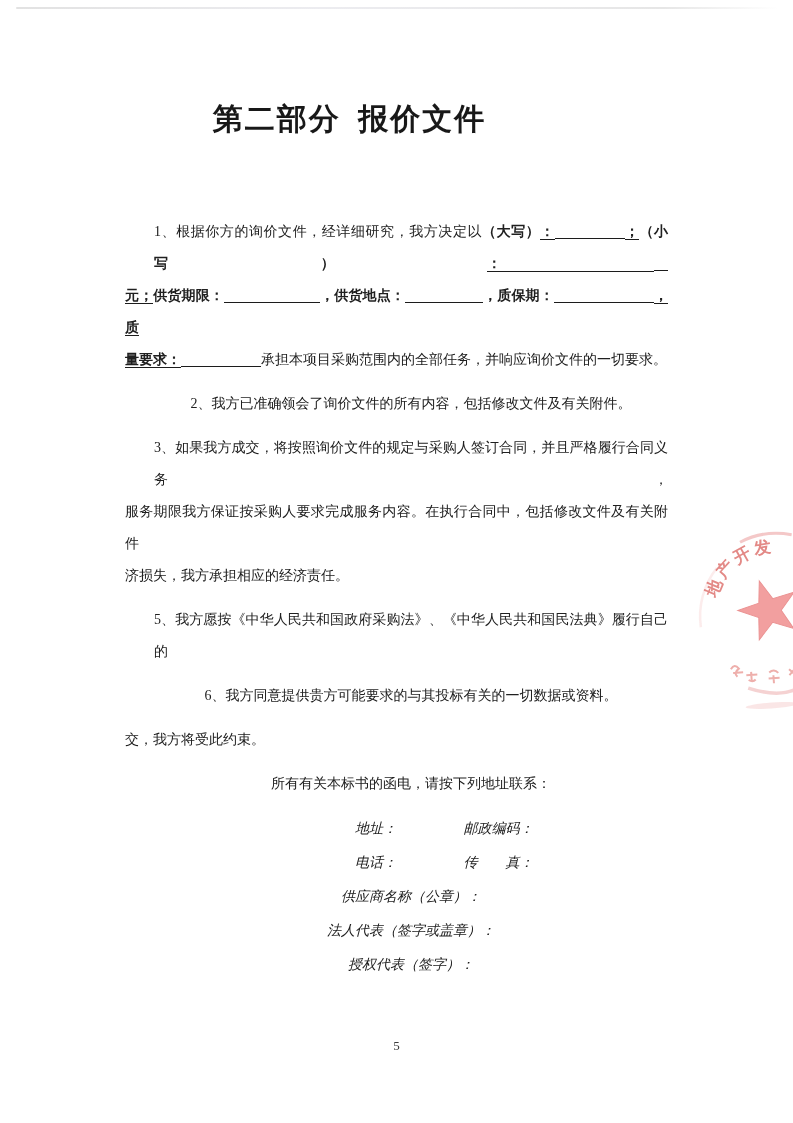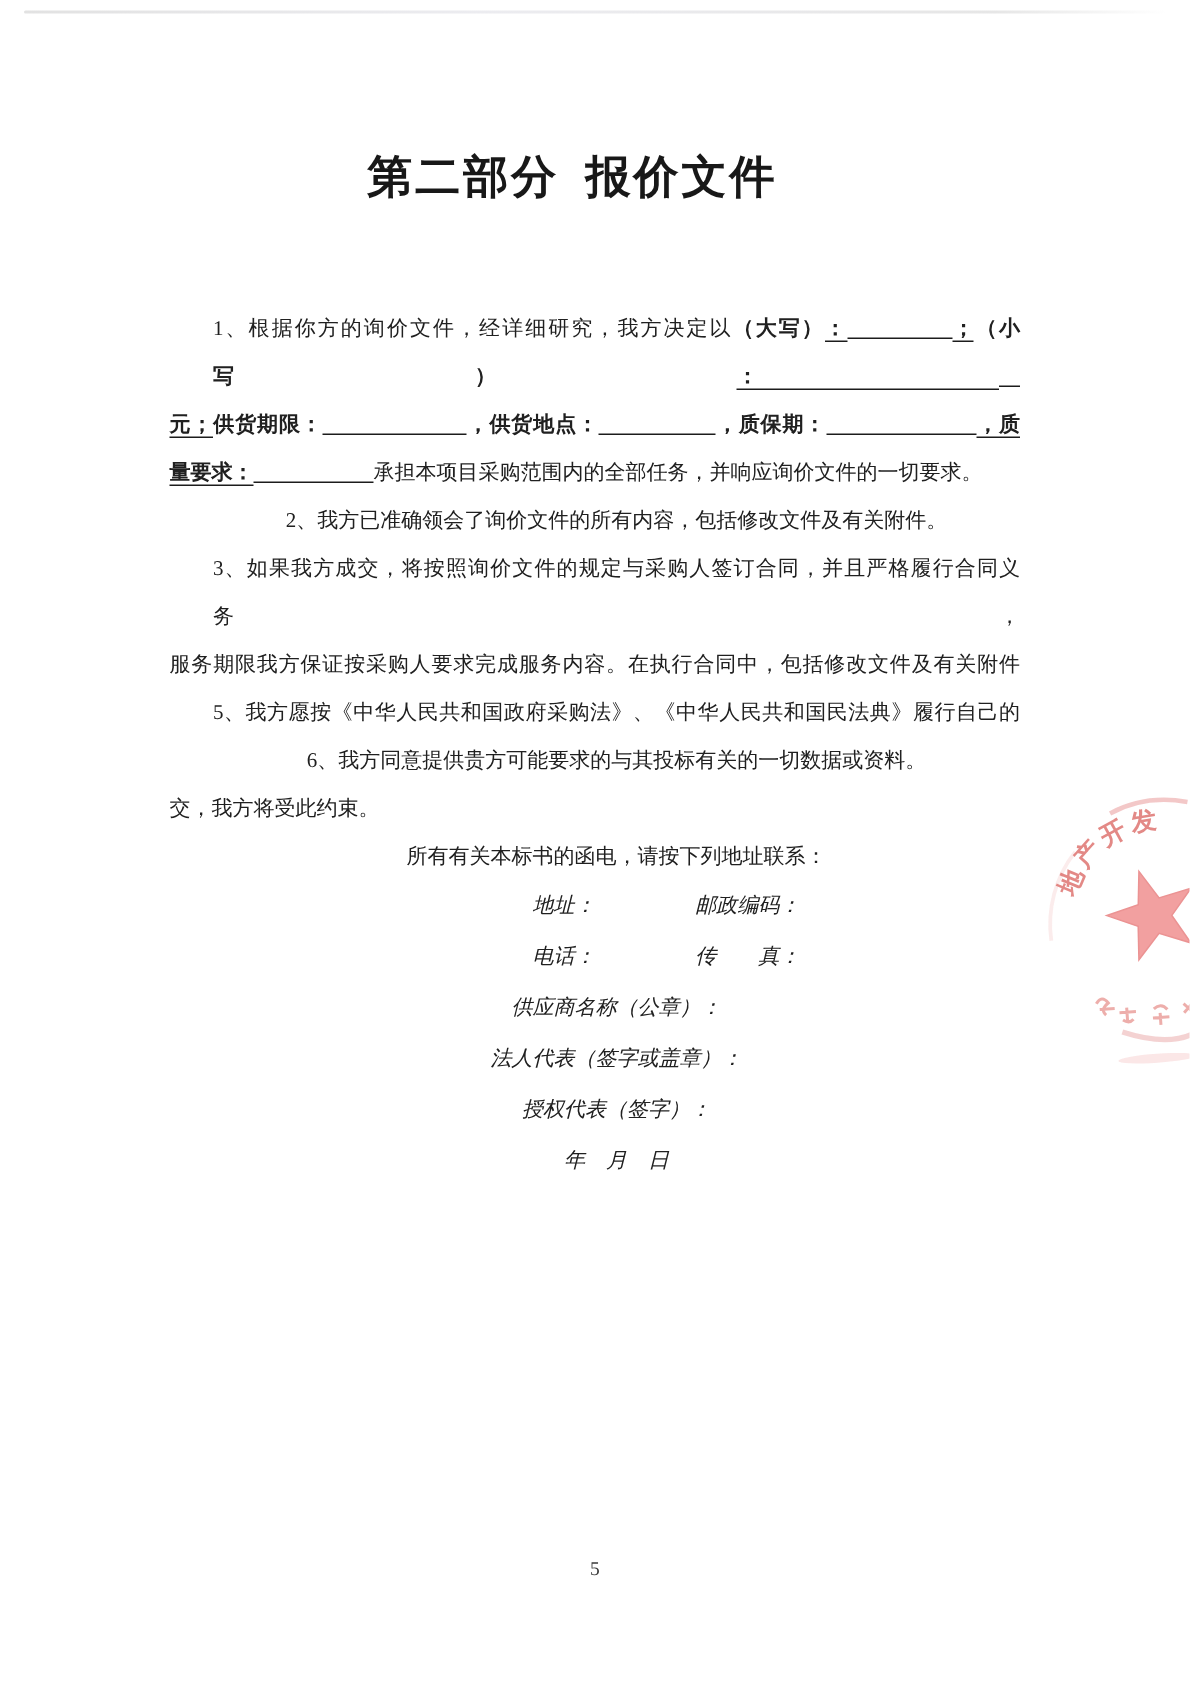--- a/index.html
+++ b/index.html
@@ -15,27 +15,26 @@
     position:absolute;left:16px;top:7px;width:762px;height:2px;
     background:linear-gradient(to right,#e2e2e2 0%,#ececf0 40%,#e6e6e6 85%,transparent 100%);
     border-radius:2px;
   }
   .doc-title{
     position:absolute;top:100px;left:0;width:699px;
     text-align:center;
     font-size:30px;font-weight:bold;color:#181818;
     letter-spacing:2px;word-spacing:8px;
     line-height:38px;
-    padding-left:32px;
   }
   .doc-body{
     position:absolute;left:113px;top:204px;width:567px;
     font-size:14px;line-height:32px;color:#202020;
   }
-  .block{margin:0;}
+  .block{margin:12px;}
   .line{line-height:32px;white-space:normal;}
   .line.indent{padding-left:29px;text-align:center;}
   .line.fill{text-align:justify;text-align-last:justify;}
   .block.contact .line{line-height:34px;font-style:italic;}
   .b{font-weight:bold;}
   .u{border-bottom:1px solid #1c1c1c;}
   .blank{
     display:inline-block;height:15px;vertical-align:-3px;
   }
   .blank.u{border-bottom:1px solid #1c1c1c;}
@@ -60,40 +59,40 @@
       <div class="line indent fill"><span class="">1、根据你方的询价文件，经详细研究，我方决定以</span><span class="b ">（大写）</span><span class="b u">：</span><span class="blank u" style="width: 70px;"></span><span class="b u">；</span><span class="b ">（小写）</span><span class="b u">：</span><span class="blank u" style="width: 14px;"></span></div>
       <div class="line fill"><span class="b u">元；</span><span class="b ">供货期限：</span><span class="blank u" style="width: 96px;"></span><span class="b ">，供货地点：</span><span class="blank u" style="width: 78px;"></span><span class="b ">，质保期：</span><span class="blank u" style="width: 100px;"></span><span class="b u">，质</span></div>
       <div class="line"><span class="b u">量要求：</span><span class="blank u" style="width: 80px;"></span><span class="">承担本项目采购范围内的全部任务，并响应询价文件的一切要求。</span></div>
     </div>
     <div class="block para">
       <div class="line indent"><span class="">2、我方已准确领会了询价文件的所有内容，包括修改文件及有关附件。</span></div>
     </div>
     <div class="block para">
       <div class="line indent fill"><span class="">3、如果我方成交，将按照询价文件的规定与采购人签订合同，并且严格履行合同义务，</span></div>
       <div class="line fill"><span class="">服务期限我方保证按采购人要求完成服务内容。在执行合同中，包括修改文件及有关附件</span></div>
+      <div class="line"><span class="">济损失，我方承担相应的经济责任。</span></div>
     </div>
     <div class="block para">
       <div class="line indent fill"><span class="">5、我方愿按《中华人民共和国政府采购法》、《中华人民共和国民法典》履行自己的</span></div>
     </div>
     <div class="block para">
       <div class="line indent"><span class="">6、我方同意提供贵方可能要求的与其投标有关的一切数据或资料。</span></div>
     </div>
     <div class="block para">
       <div class="line"><span class="">交，我方将受此约束。</span></div>
     </div>
     <div class="block para">
       <div class="line indent"><span class="">所有有关本标书的函电，请按下列地址联系：</span></div>
     </div>
     <div class="block contact">
       <div class="line indent"><span class="" style="display: inline-block; width: 175px;">地址：</span><span class="">邮政编码：</span></div>
       <div class="line indent"><span class="" style="display: inline-block; width: 175px;">电话：</span><span class="">传　　真：</span></div>
       <div class="line indent"><span class="">供应商名称（公章）：</span></div>
       <div class="line indent"><span class="">法人代表（签字或盖章）：</span></div>
       <div class="line indent"><span class="">授权代表（签字）：</span></div>
-      <div class="line indent"><span class="">年　月　日</span></div>
     </div>
   </div>
 
 <div class="stamp-wrap">
   <svg width="200" height="215" viewBox="0 0 200 215" xmlns="http://www.w3.org/2000/svg">
     <g transform="rotate(-4 110 110)" opacity="0.9">
 
       <path d="M 80 38 Q 104 27 132 34" fill="none" stroke="#e89090" stroke-width="3" opacity="0.55"></path>
 
       <path d="M 78 184 Q 108 196 126 188" fill="none" stroke="#e89c9c" stroke-width="3.5" opacity="0.5"></path>

